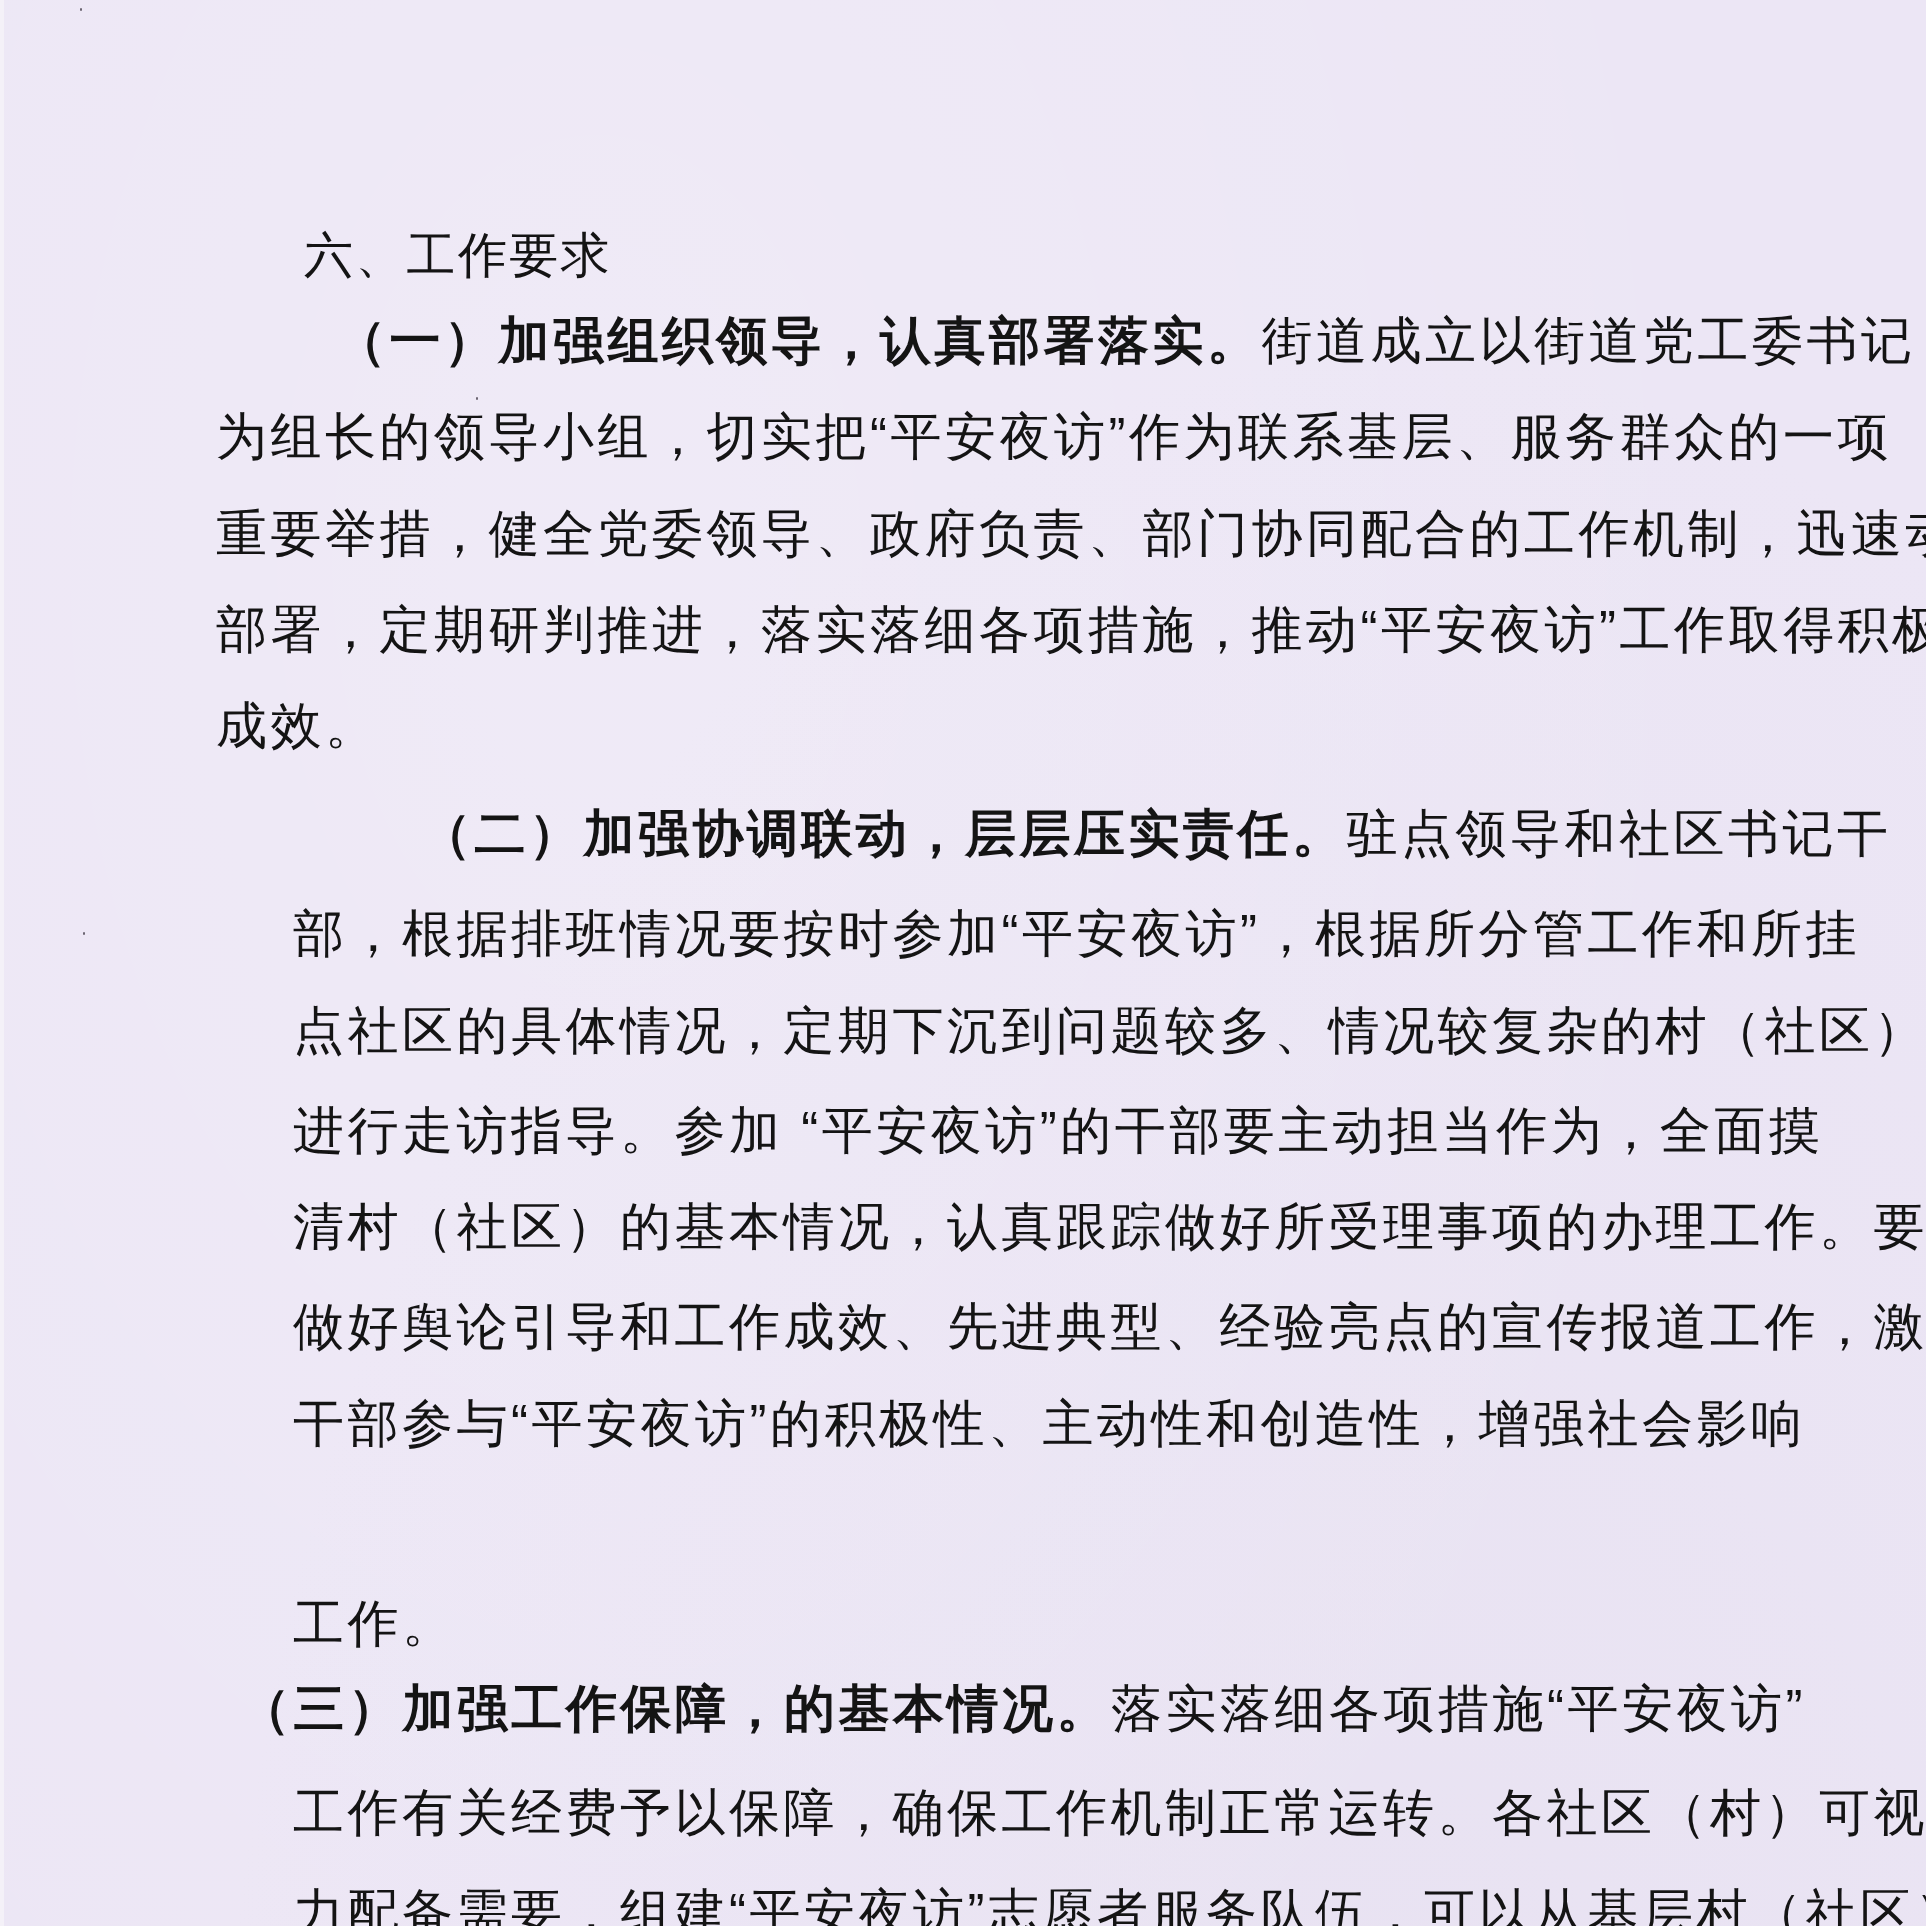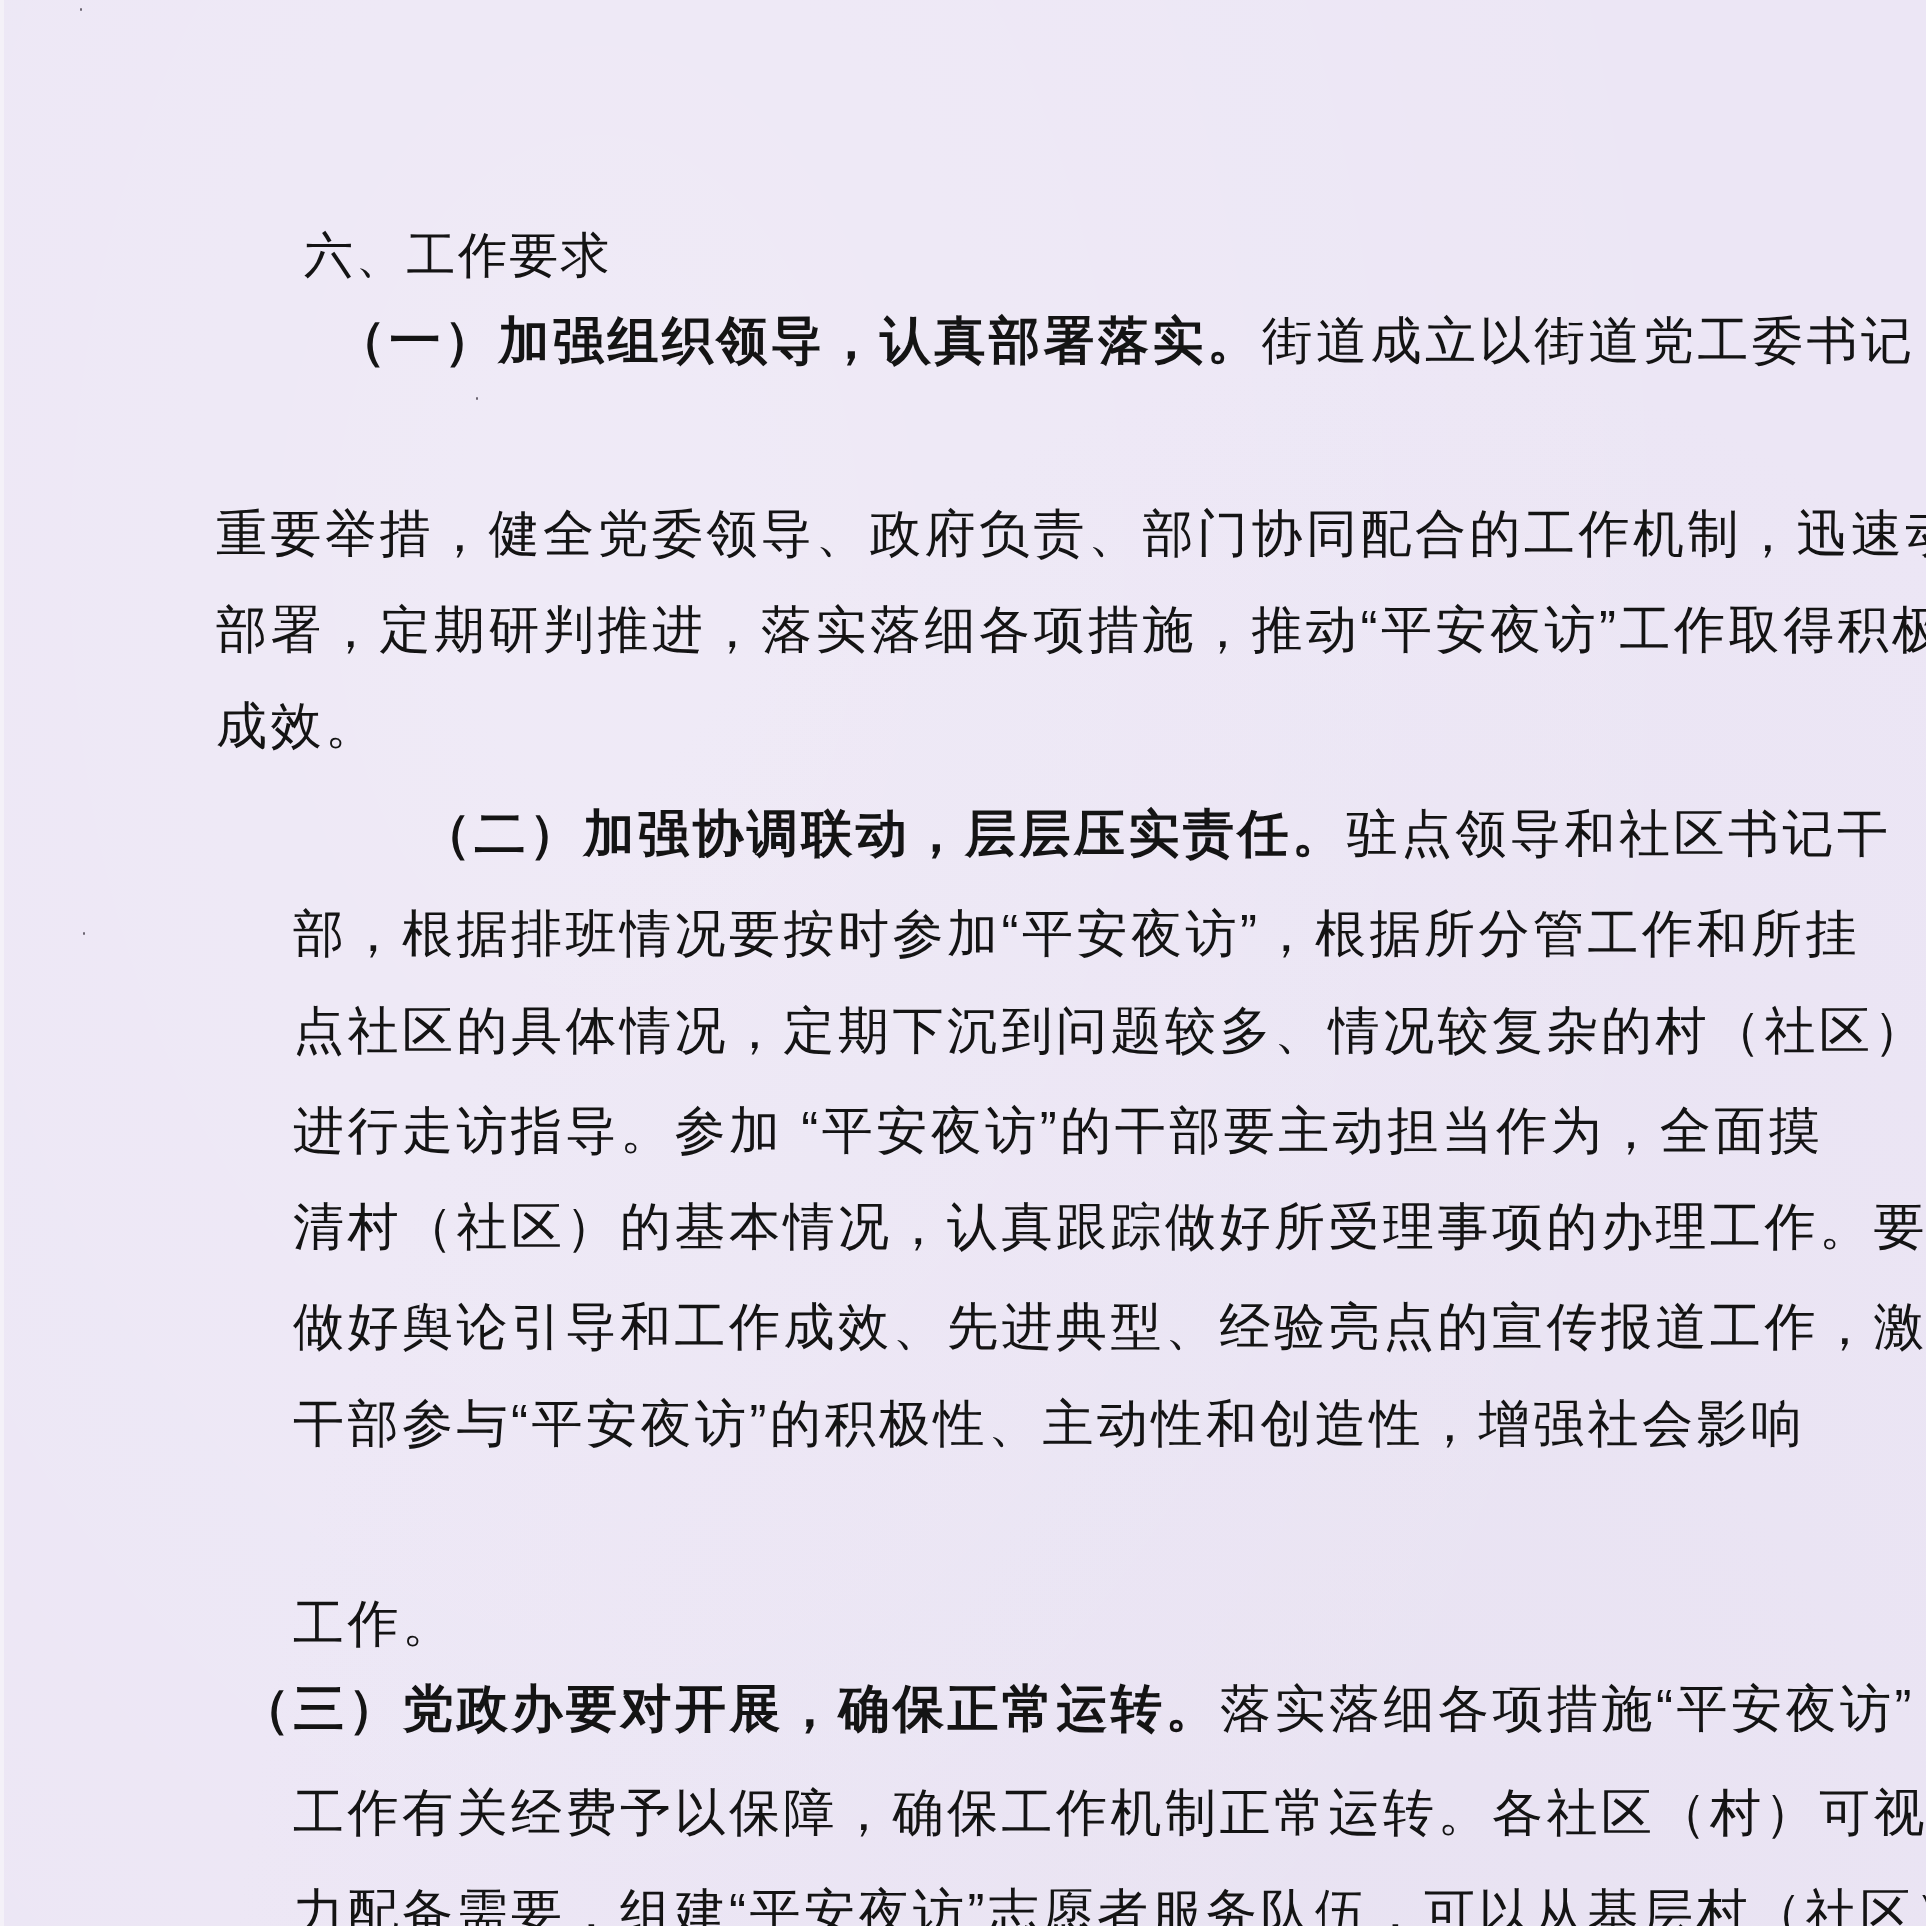--- a/index.html
+++ b/index.html
@@ -65,35 +65,36 @@
 
   <div class="speck" style="left:80px;top:7.7px;"></div>
   <div class="speck" style="left:476px;top:397px;"></div>
   <div class="speck" style="left:83px;top:932px;"></div>
 
   <div class="line heading" style="left:304px;top:223px;">六、工作要求</div>
 
   <div class="line" style="left:335px;top:308px;">
     <span class="bold">（一）加强组织领导，认真部署落实。</span><span>街道成立以街道党工委书记</span>
   </div>
+  <div class="line" style="left:216px;top:404px;">为组长的领导小组，切实把“平安夜访”作为联系基层、服务群众的一项</div>
   <div class="line" style="left:216px;top:501px;">重要举措，健全党委领导、政府负责、部门协同配合的工作机制，迅速动员</div>
   <div class="line" style="left:216px;top:597px;">部署，定期研判推进，落实落细各项措施，推动“平安夜访”工作取得积极</div>
   <div class="line" style="left:216px;top:693px;">成效。</div>
 
   <div class="line" style="left:420px;top:801px;">
     <span class="bold">（二）加强协调联动，层层压实责任。</span><span>驻点领导和社区书记干</span>
   </div>
   <div class="line" style="left:293px;top:901px;">部，根据排班情况要按时参加“平安夜访”，根据所分管工作和所挂</div>
   <div class="line" style="left:293px;top:998px;">点社区的具体情况，定期下沉到问题较多、情况较复杂的村（社区）</div>
   <div class="line" style="left:293px;top:1098px;">进行走访指导。参加 “平安夜访”的干部要主动担当作为，全面摸</div>
   <div class="line" style="left:293px;top:1194px;">清村（社区）的基本情况，认真跟踪做好所受理事项的办理工作。要</div>
   <div class="line" style="left:293px;top:1294px;">做好舆论引导和工作成效、先进典型、经验亮点的宣传报道工作，激发</div>
   <div class="line" style="left:293px;top:1391px;text-align:right;">干部参与“平安夜访”的积极性、主动性和创造性，增强社会影响</div>
   <div class="line" style="left:293px;top:1591px;">工作。</div>
 
   <div class="line" style="left:239px;top:1676px;">
-    <span class="bold">（三）党政办要对开展，确保正常运转。</span><span>落实落细各项措施“平安夜访”</span>
+    <span class="bold">（三）加强工作保障，的基本情况。</span><span>落实落细各项措施“平安夜访”</span>
   </div>
   <div class="line" style="left:293px;top:1780px;">工作有关经费予以保障，确保工作机制正常运转。各社区（村）可视人</div>
   <div class="line" style="left:293px;top:1880px;">力配备需要，组建“平安夜访”志愿者服务队伍，可以从基层村（社区）</div>
 
 </div>
 
 
 </body></html>

